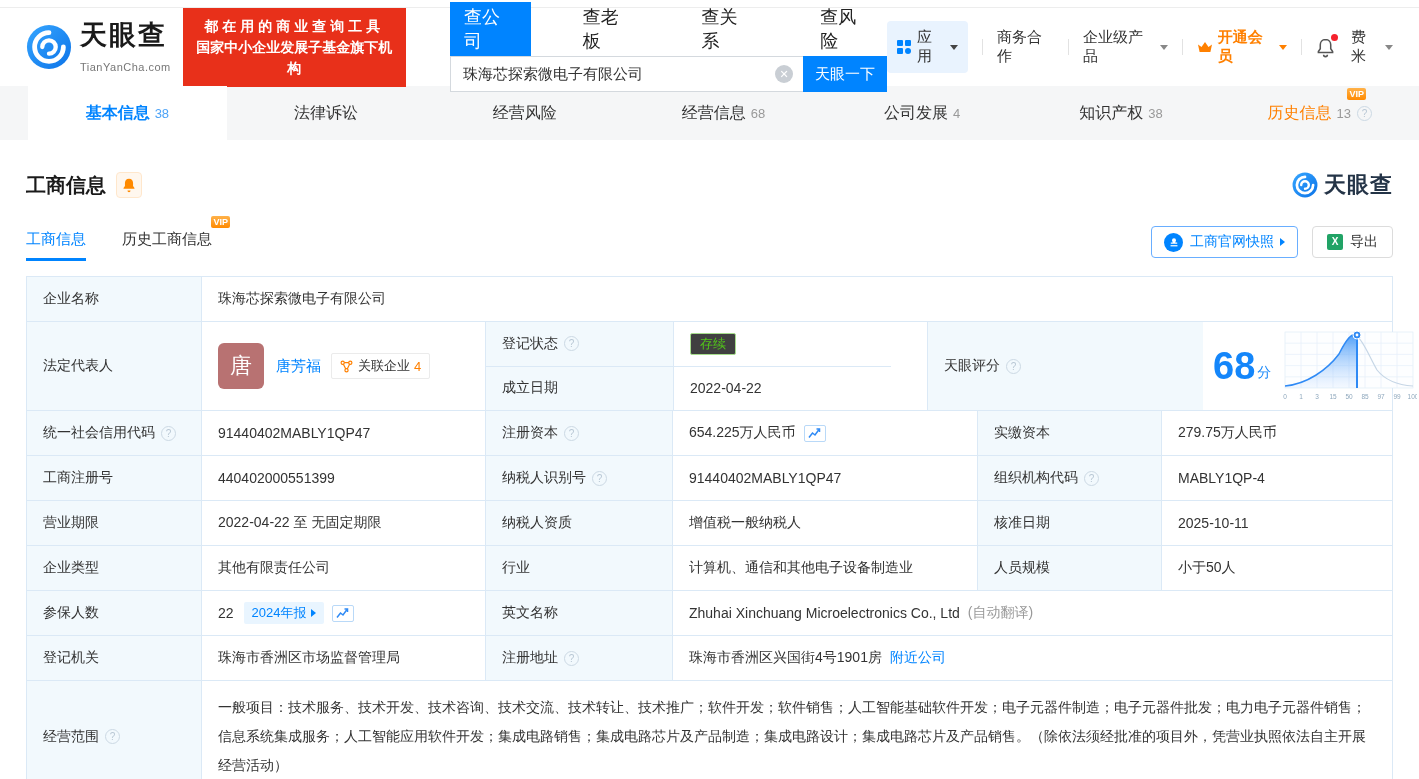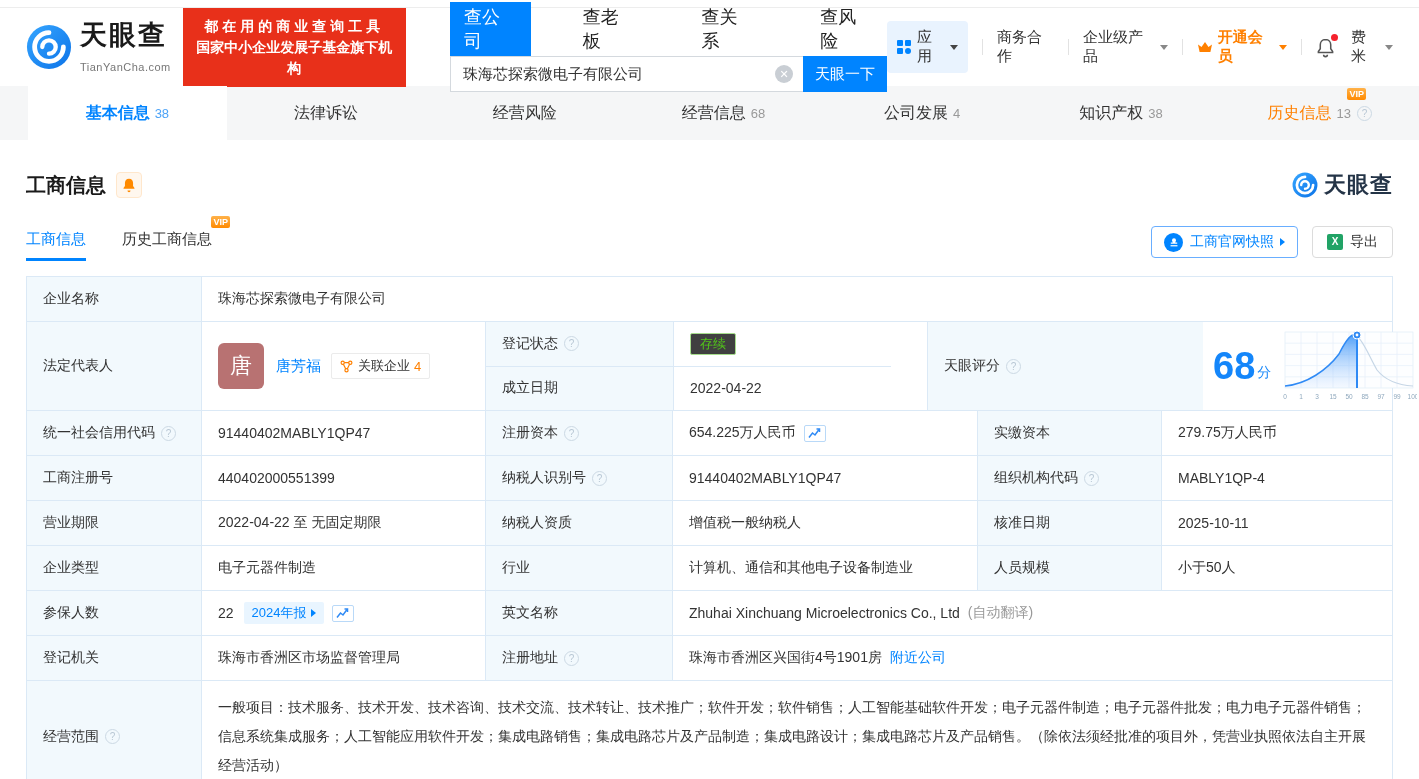--- a/index.html
+++ b/index.html
@@ -443,21 +443,21 @@
       <div class="tcell tlabel w-l1">营业期限</div>
       <div class="tcell w-v1">2022-04-22 至 无固定期限</div>
       <div class="tcell tlabel w-l2">纳税人资质</div>
       <div class="tcell w-v2">增值税一般纳税人</div>
       <div class="tcell tlabel w-l3">核准日期</div>
       <div class="tcell w-v3">2025-10-11</div>
     </div>
 
     <div class="trow">
       <div class="tcell tlabel w-l1">企业类型</div>
-      <div class="tcell w-v1">电子元器件制造</div>
+      <div class="tcell w-v1">其他有限责任公司</div>
       <div class="tcell tlabel w-l2">行业</div>
       <div class="tcell w-v2">计算机、通信和其他电子设备制造业</div>
       <div class="tcell tlabel w-l3">人员规模</div>
       <div class="tcell w-v3">小于50人</div>
     </div>
 
     <div class="trow">
       <div class="tcell tlabel w-l1">参保人数</div>
       <div class="tcell w-v1">
         <span>22</span>

